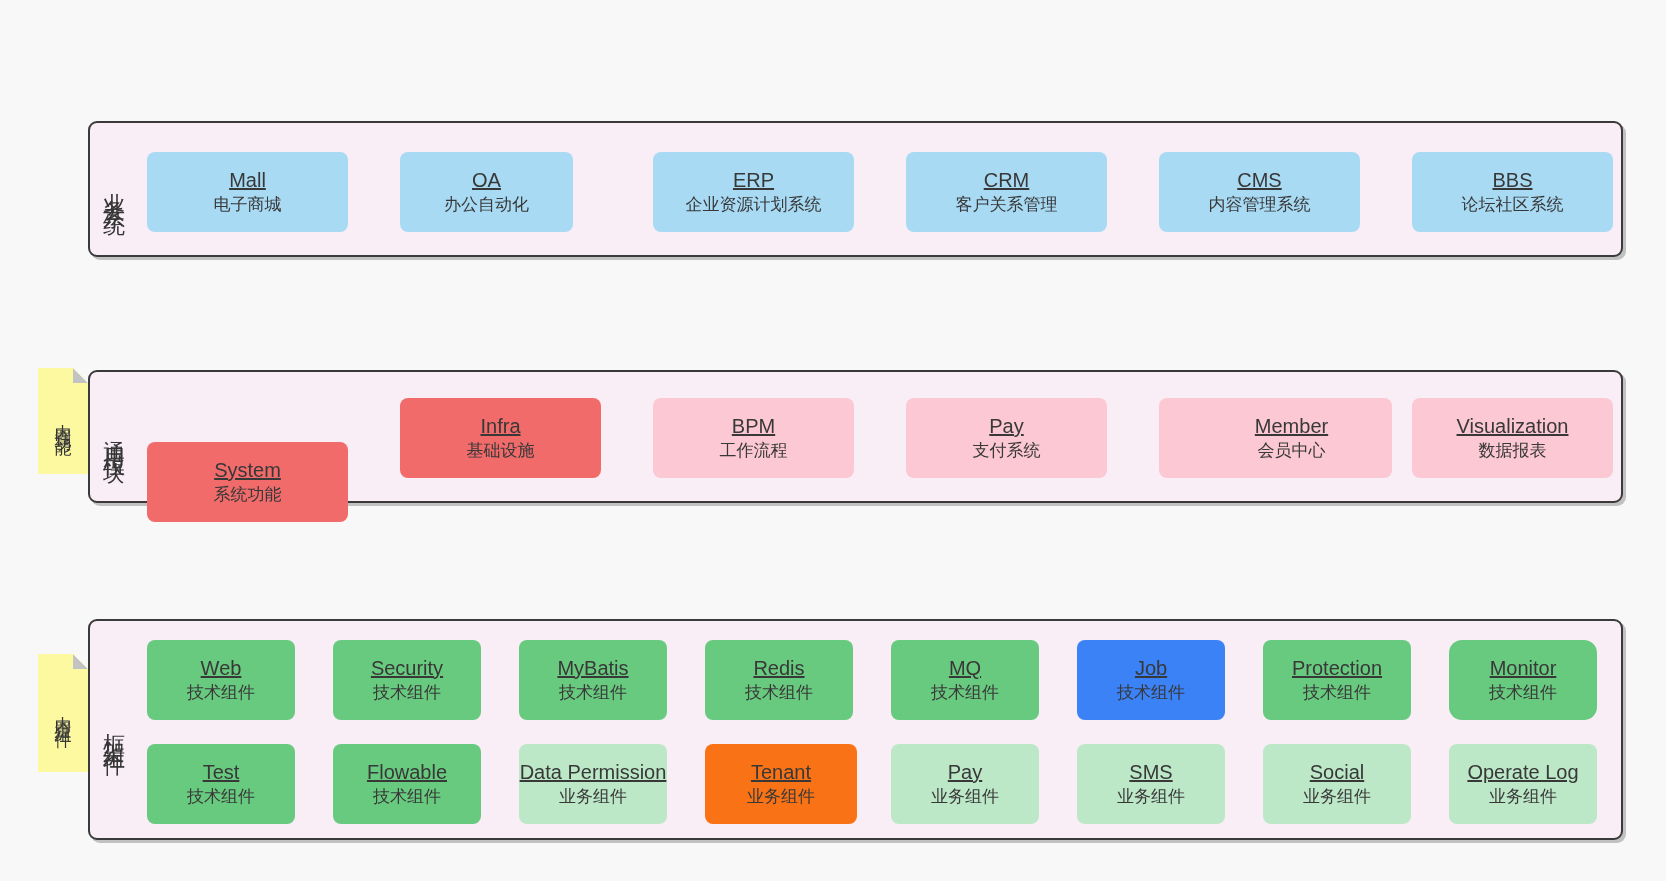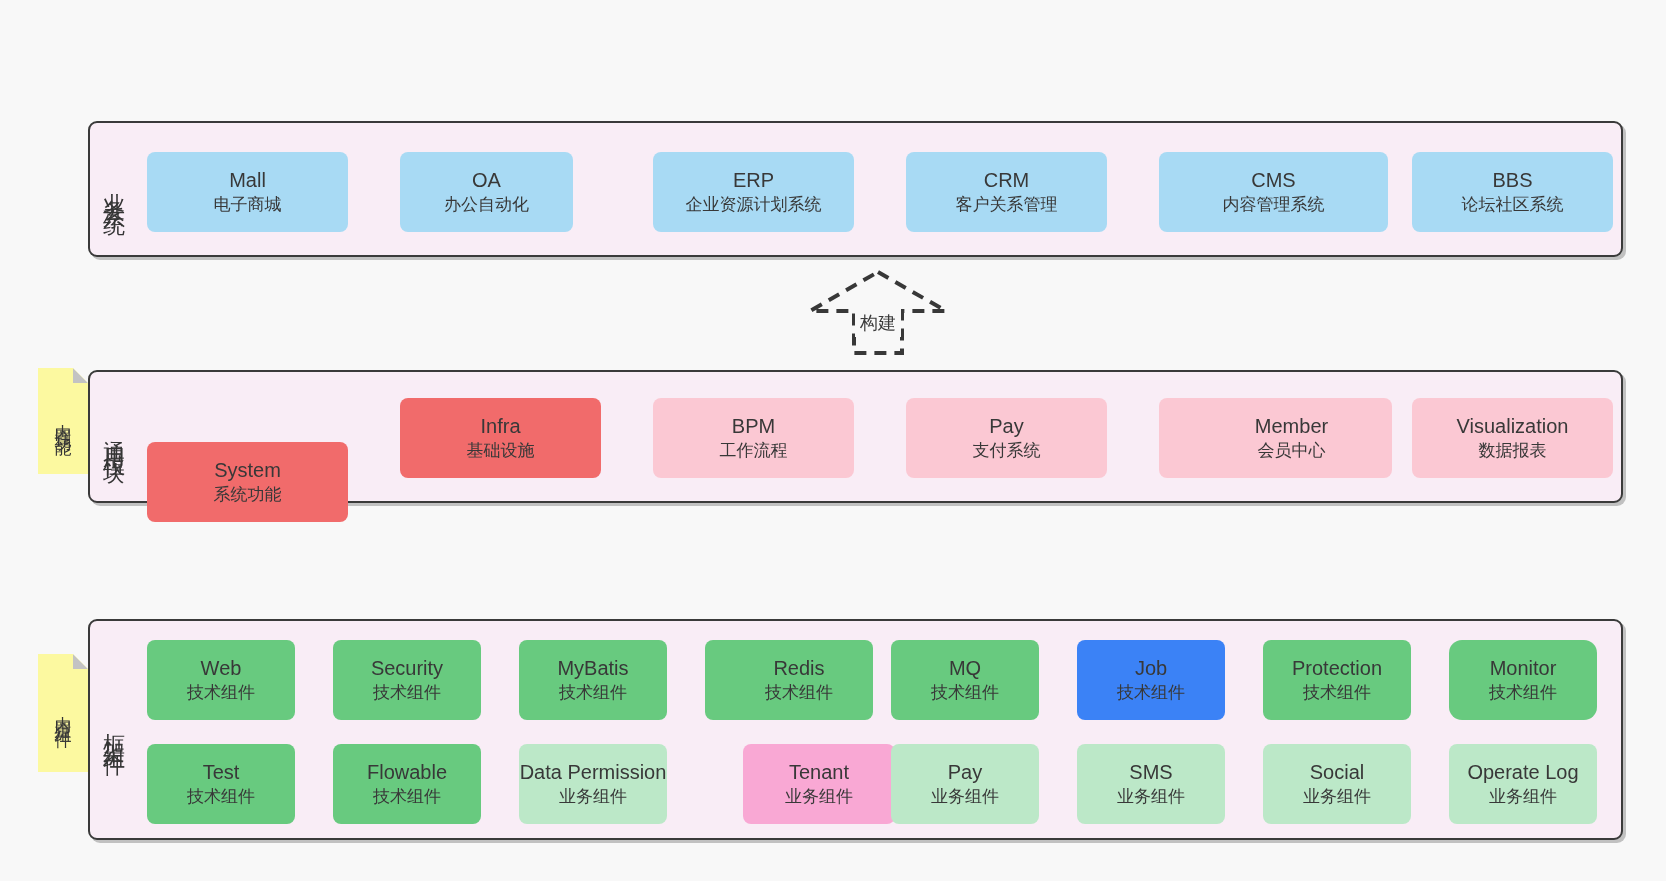--- a/index.html
+++ b/index.html
@@ -38,21 +38,21 @@
   
   .box{
     position:absolute;
     height:80px;
     border-radius:8px;
     display:flex;flex-direction:column;
     align-items:center;justify-content:center;
     text-align:center;
     color:#383838;
   }
-  .box .en{font-size:20px;line-height:26px;}
+  .box .en{font-size:20px;line-height:26px;text-decoration:underline;}
   .box .zh{font-size:17px;line-height:24px;}
 
   
   .arrow-wrap{position:absolute;width:142px;height:88px;}
   .arrow-wrap svg{position:absolute;left:0;top:0;}
   .arrow-label{
     position:absolute;
     left:50%;top:40px;
     transform:translateX(-50%);
     background:#f8f8f8;
@@ -104,37 +104,31 @@
           <div class="zh">办公自动化</div>
         </div>
         <div class="box" style="left: 563px; top: 29px; width: 201px; background: rgb(168, 218, 244);">
           <div class="en">ERP</div>
           <div class="zh">企业资源计划系统</div>
         </div>
         <div class="box" style="left: 816px; top: 29px; width: 201px; background: rgb(168, 218, 244);">
           <div class="en">CRM</div>
           <div class="zh">客户关系管理</div>
         </div>
-        <div class="box" style="left: 1069px; top: 29px; width: 229px; background: rgb(168, 218, 244); align-items: center;">
+        <div class="box" style="left: 1069px; top: 29px; width: 201px; background: rgb(168, 218, 244); align-items: center;">
           <div class="en">CMS</div>
           <div class="zh">内容管理系统</div>
         </div>
         <div class="box" style="left: 1322px; top: 29px; width: 201px; background: rgb(168, 218, 244);">
           <div class="en">BBS</div>
           <div class="zh">论坛社区系统</div>
         </div>
       </div>
   </section>
 
-  <div class="arrow-wrap" style="left:807px;top:269px;">
-    <svg width="142" height="88" viewBox="0 0 142 88">
-      <polygon points="71,3 139,42 95,42 95,84 47,84 47,42 3,42" fill="none" stroke="#383838" stroke-width="4" stroke-dasharray="12,8"></polygon>
-    </svg>
-    <span class="arrow-label">构建</span>
-  </div>
 
   <section class="panel" style="top:370px;height:133px;">
     <div class="panel-label">通用模块</div>
     <div>
         <div class="box" style="left: 57px; top: 26px; width: 201px; background: rgb(241, 107, 107); margin-top: 44px;">
           <div class="en">System</div>
           <div class="zh">系统功能</div>
         </div>
         <div class="box" style="left: 310px; top: 26px; width: 201px; background: rgb(241, 107, 107);">
           <div class="en">Infra</div>
@@ -173,21 +167,21 @@
           <div class="zh">技术组件</div>
         </div>
         <div class="box" style="left: 243px; top: 19px; width: 148px; background: rgb(104, 202, 127);">
           <div class="en">Security</div>
           <div class="zh">技术组件</div>
         </div>
         <div class="box" style="left: 429px; top: 19px; width: 148px; background: rgb(104, 202, 127);">
           <div class="en">MyBatis</div>
           <div class="zh">技术组件</div>
         </div>
-        <div class="box" style="left: 615px; top: 19px; width: 148px; background: rgb(104, 202, 127); padding-left: 20px;">
+        <div class="box" style="left: 615px; top: 19px; width: 148px; background: rgb(104, 202, 127);">
           <div class="en">Redis</div>
           <div class="zh">技术组件</div>
         </div>
         <div class="box" style="left: 801px; top: 19px; width: 148px; background: rgb(104, 202, 127);">
           <div class="en">MQ</div>
           <div class="zh">技术组件</div>
         </div>
         <div class="box" style="left: 987px; top: 19px; width: 148px; background: #3b82f6;">
           <div class="en">Job</div>
           <div class="zh">技术组件</div>
@@ -207,21 +201,21 @@
           <div class="zh">技术组件</div>
         </div>
         <div class="box" style="left: 243px; top: 123px; width: 148px; background: rgb(104, 202, 127);">
           <div class="en">Flowable</div>
           <div class="zh">技术组件</div>
         </div>
         <div class="box" style="left: 429px; top: 123px; width: 148px; background: rgb(188, 232, 200);">
           <div class="en">Data Permission</div>
           <div class="zh">业务组件</div>
         </div>
-        <div class="box" style="left: 615px; top: 123px; width: 152px; background: #f9a8d4; margin-left: 38px;">
+        <div class="box" style="left: 615px; top: 123px; width: 152px; background: #f97316;">
           <div class="en">Tenant</div>
           <div class="zh">业务组件</div>
         </div>
         <div class="box" style="left: 801px; top: 123px; width: 148px; background: rgb(188, 232, 200);">
           <div class="en">Pay</div>
           <div class="zh">业务组件</div>
         </div>
         <div class="box" style="left: 987px; top: 123px; width: 148px; background: rgb(188, 232, 200);">
           <div class="en">SMS</div>
           <div class="zh">业务组件</div>

